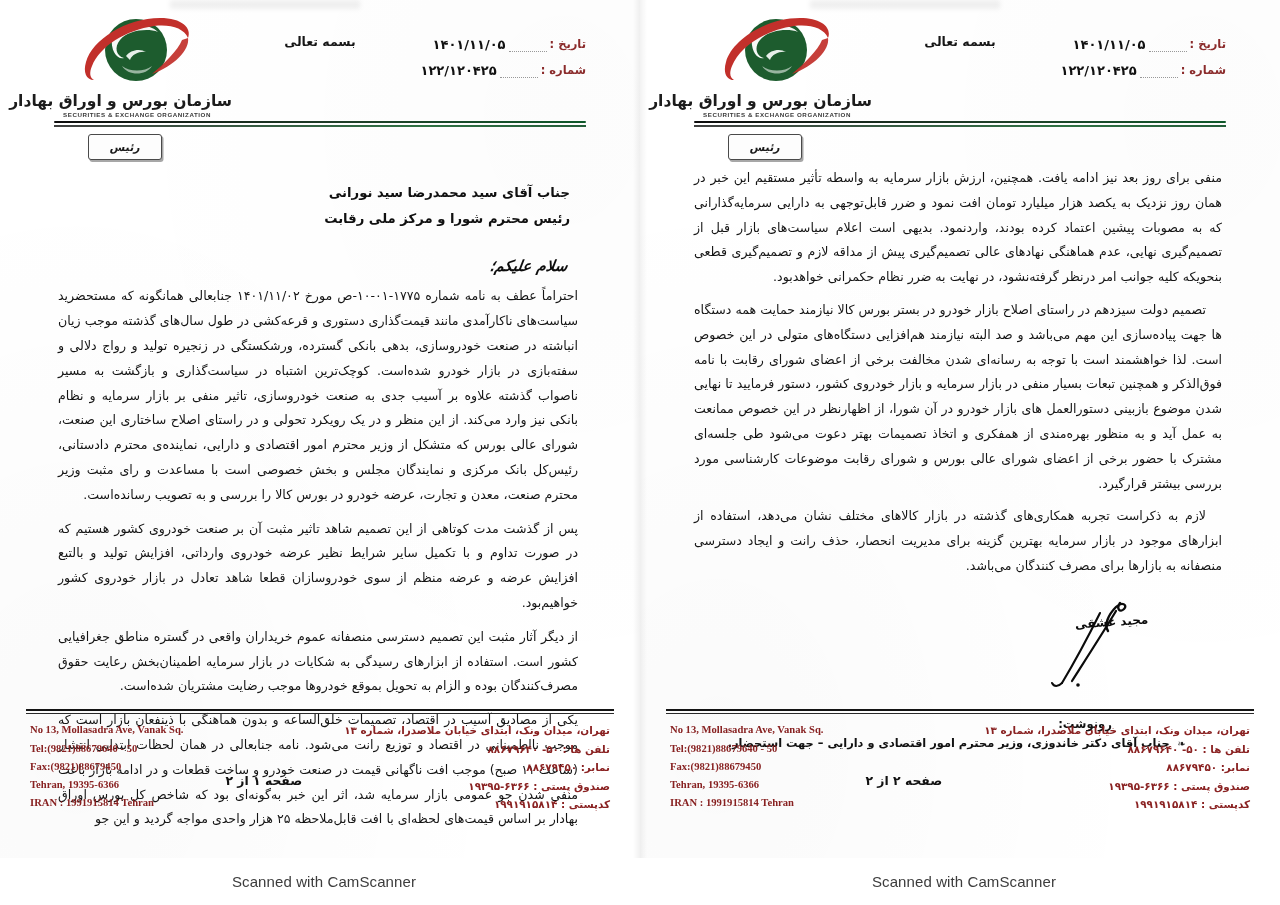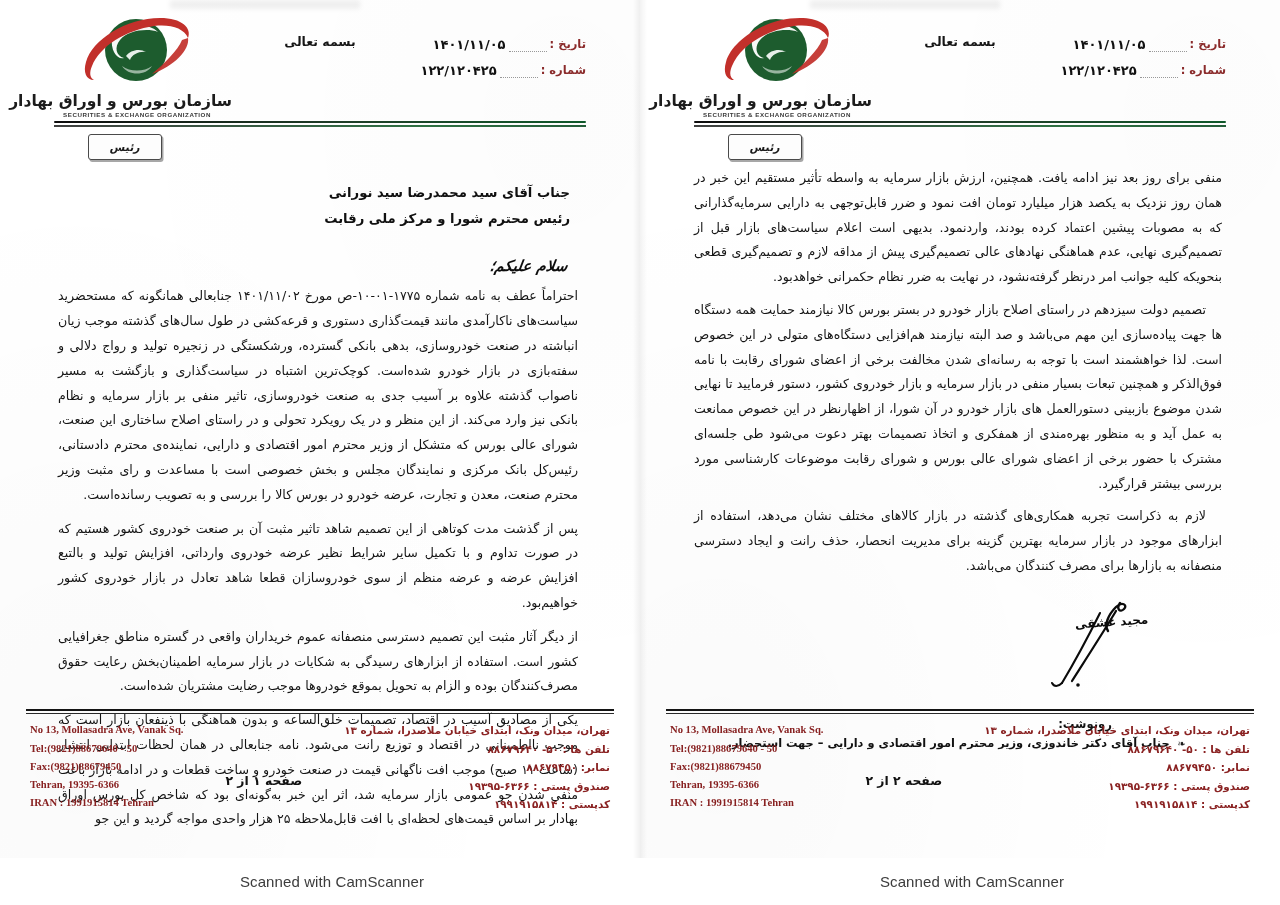--- a/index.html
+++ b/index.html
@@ -326,21 +326,21 @@
     font-weight: 700;
     color: #111111;
     direction: rtl;
     white-space: nowrap;
   }
 
   
   .watermark-bar {
     position: absolute;
     bottom: 0;
-    left: 12px;
+    left: 4px;
     width: 640px;
     height: 47px;
     display: flex;
     align-items: center;
     justify-content: center;
     background: #ffffff;
   }
   .watermark-text {
     font-family: "Liberation Sans", sans-serif;
     font-size: 15px;

